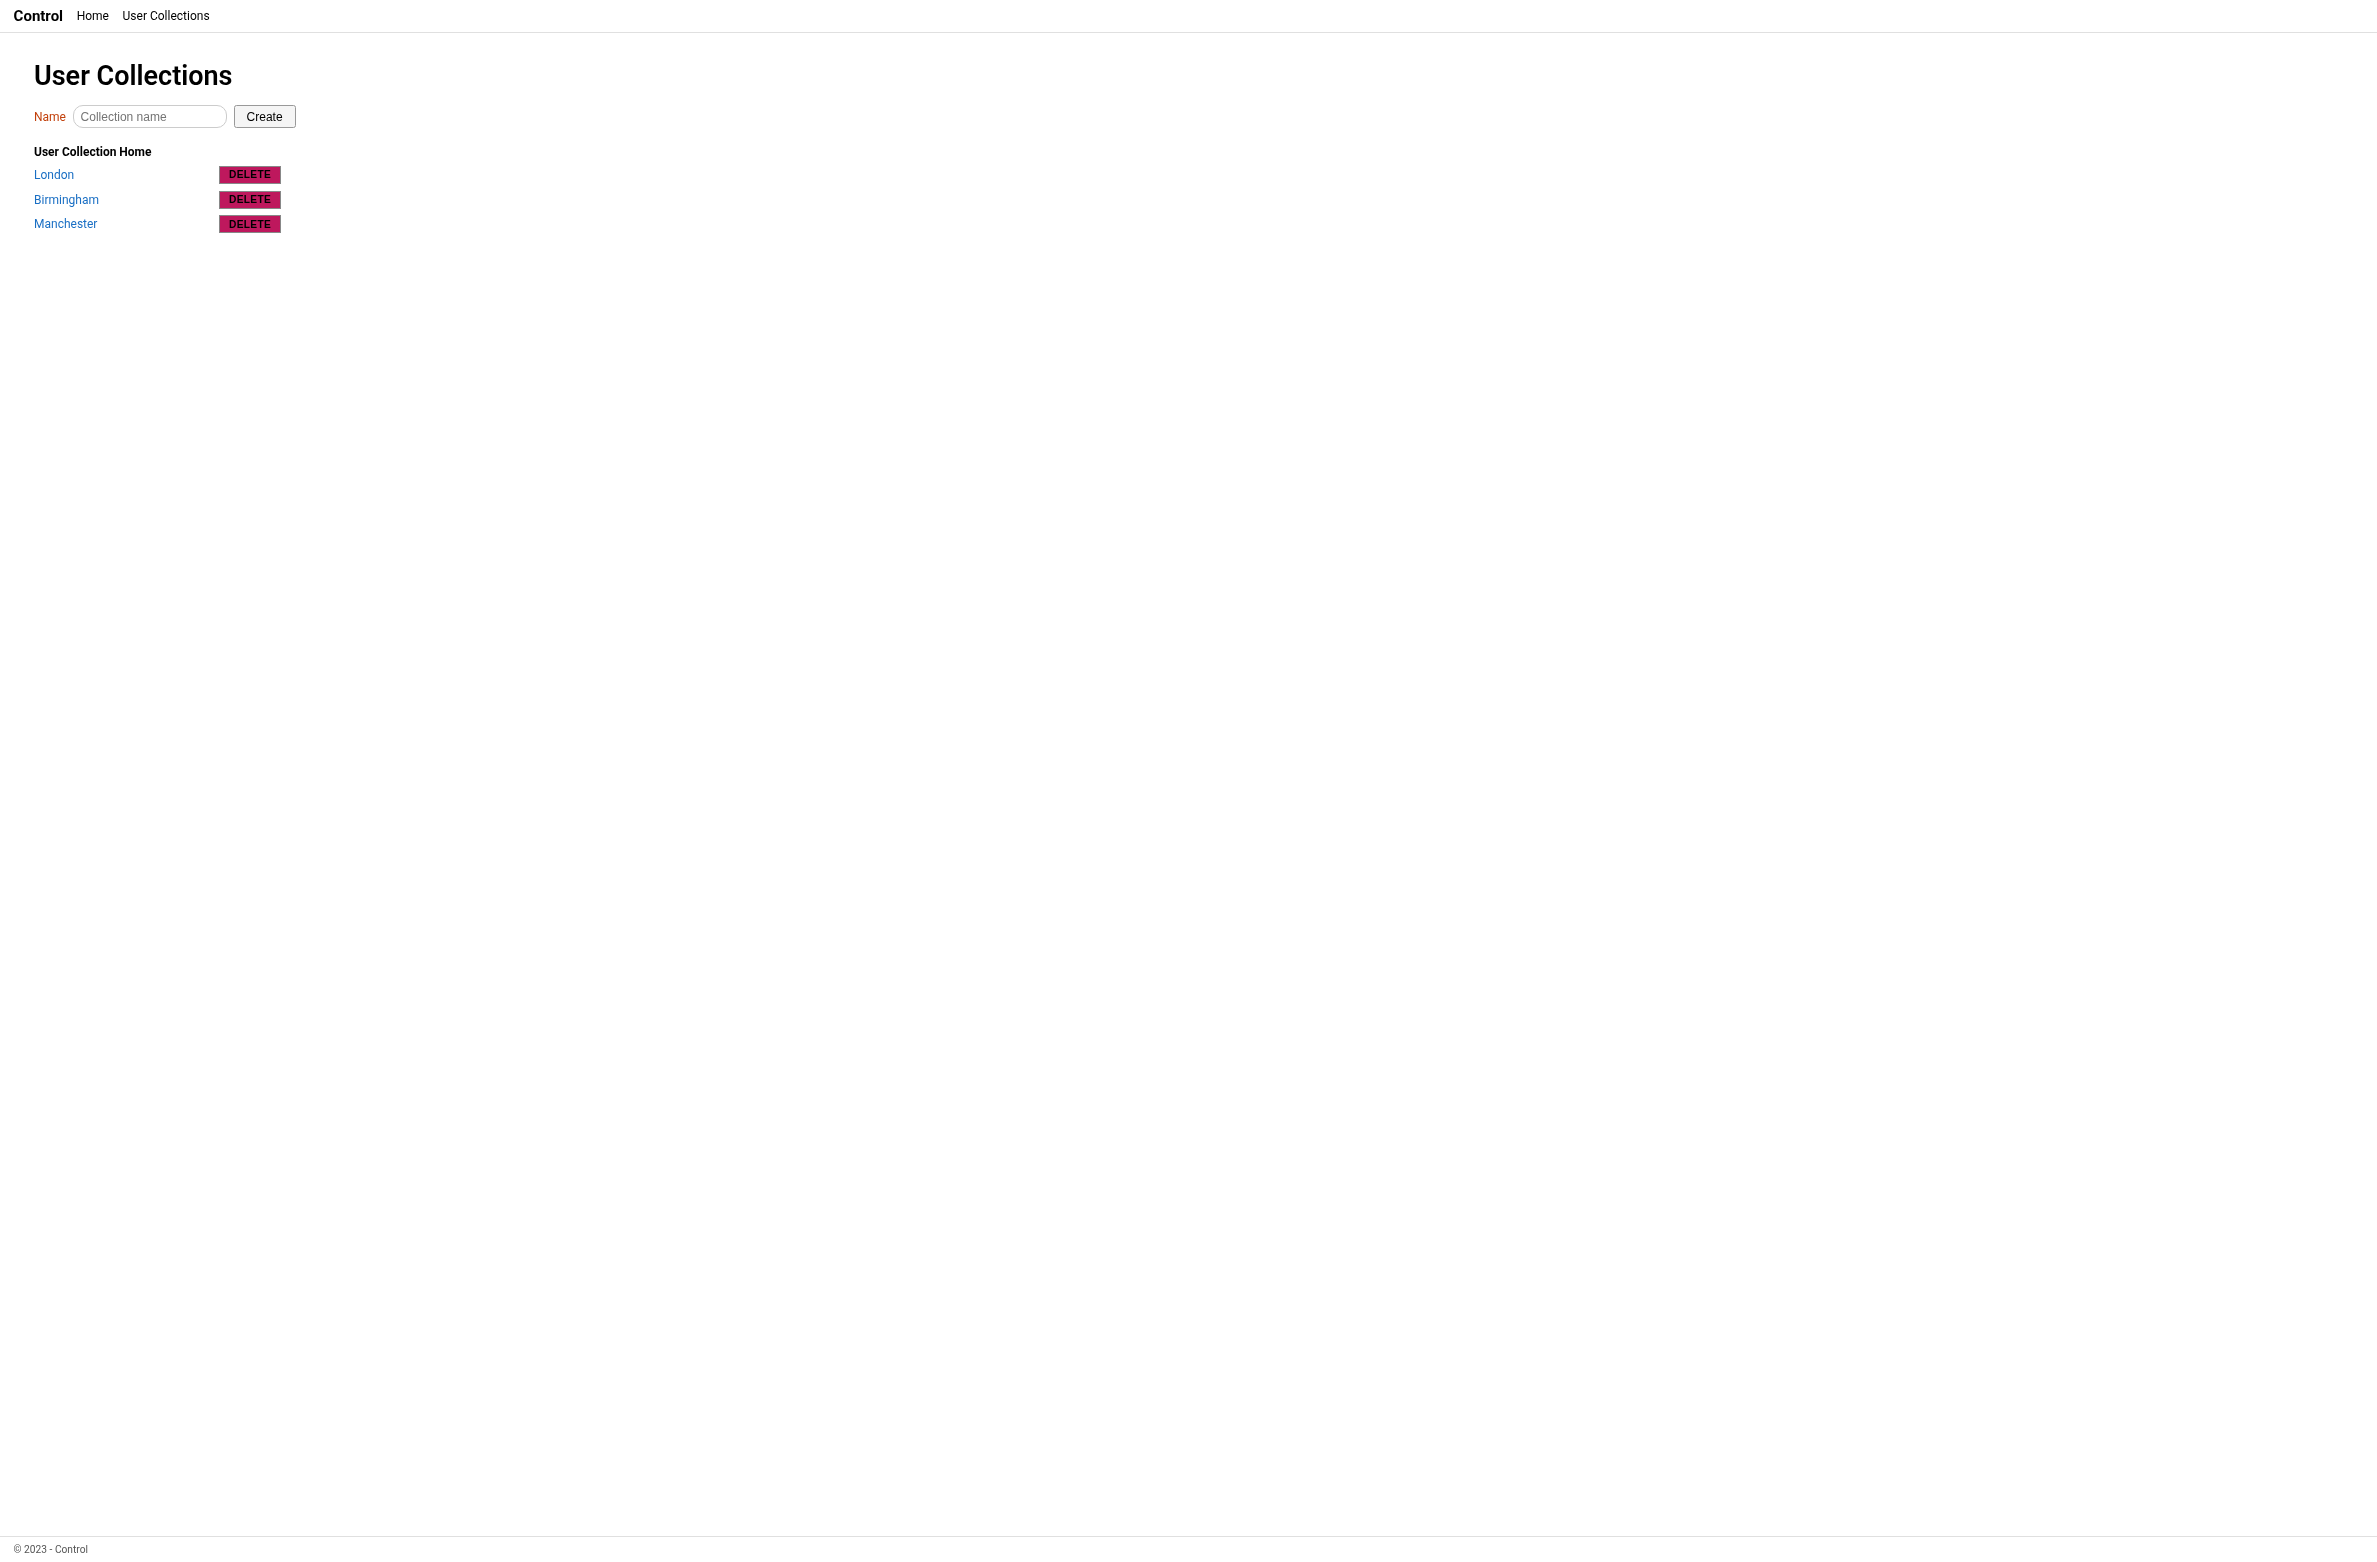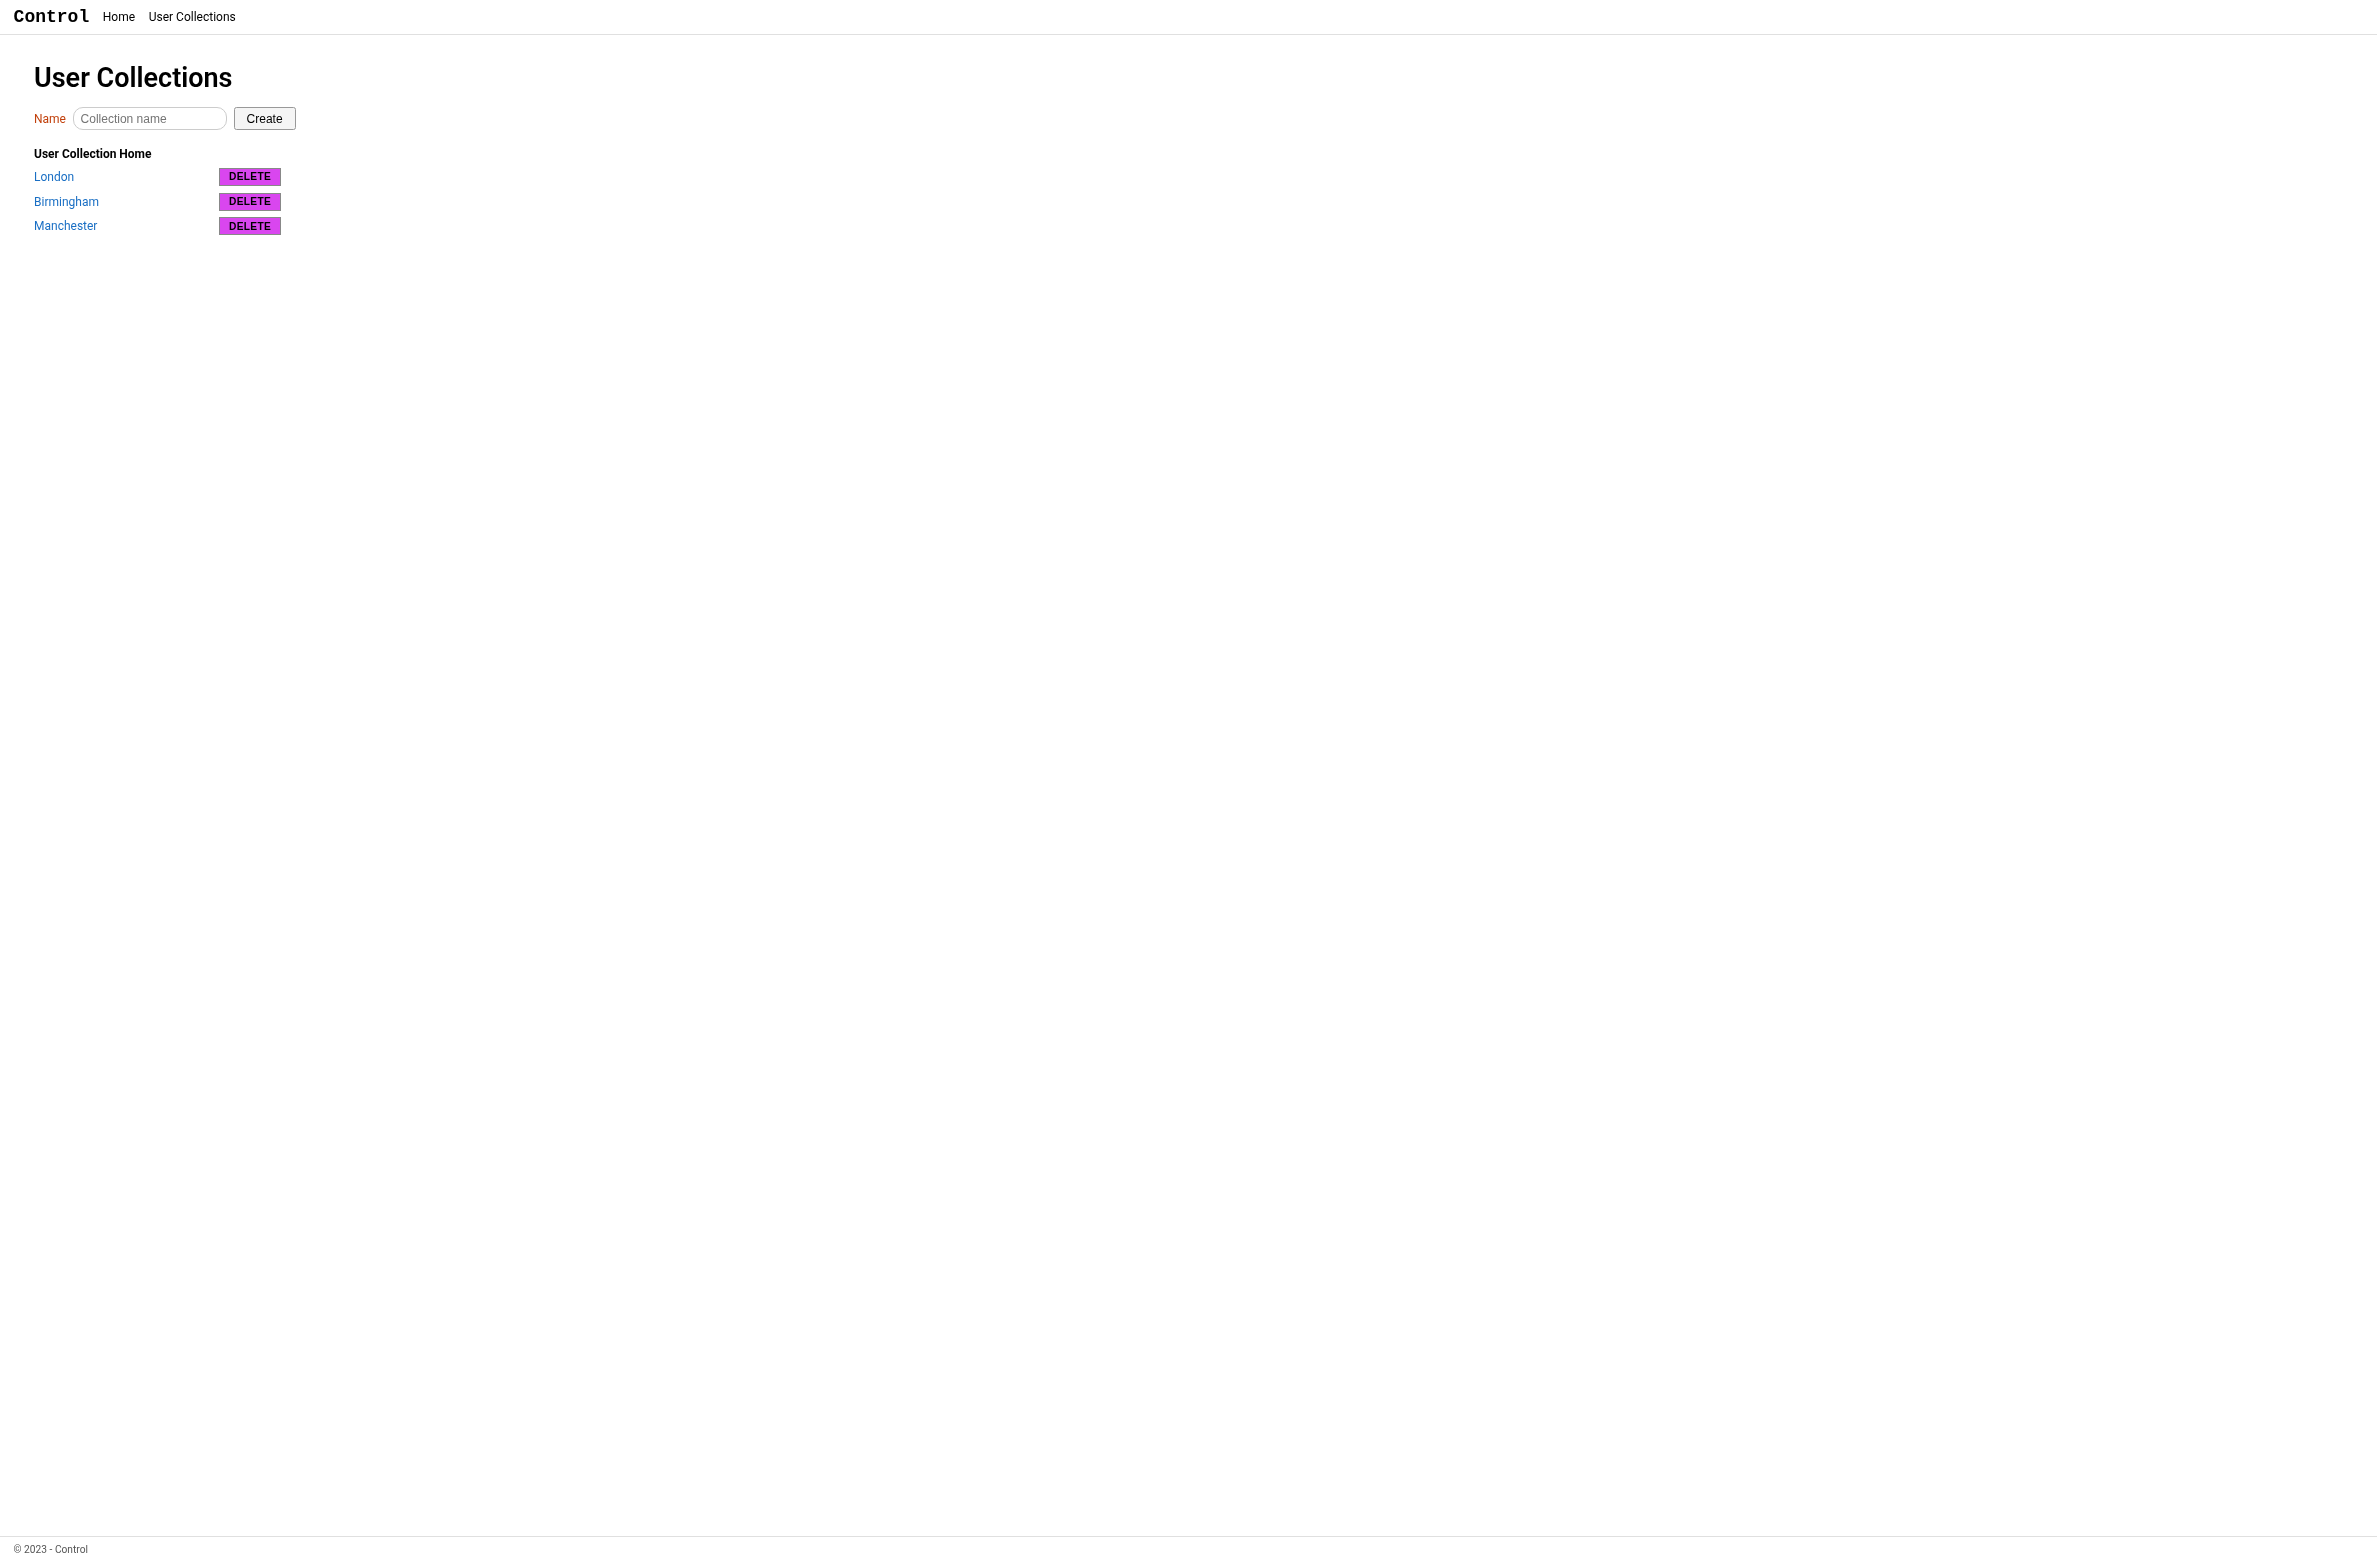--- a/index.html
+++ b/index.html
@@ -18,25 +18,24 @@
     
     .navbar {
       display: flex;
       align-items: center;
       padding: 6.8px 13.6px;
       border-bottom: 0.8px solid #e0e0e0;
       gap: 13.6px;
     }
 
     .navbar-brand {
-      font-size: 18px;
+      font-size: 15px;
       font-weight: 700;
       color: #000;
       text-decoration: none;
-      font-family: Liberation Mono, monospace;
     }
 
     .navbar-link {
       font-size: 12px;
       color: #000;
       text-decoration: none;
     }
 
     
     .main-content {
@@ -102,21 +101,21 @@
     }
 
     .collection-link {
       color: #1a6fc4;
       text-decoration: none;
       font-size: 12px;
     }
 
     .btn-delete {
       border: 0.8px solid #888;
-      background: #d946ef;
+      background: #be185d;
       padding: 2.5px 8.5px;
       font-size: 10.2px;
       font-weight: 600;
       cursor: pointer;
       letter-spacing: 0.03em;
     }
 
     
     .footer {
       position: fixed;

